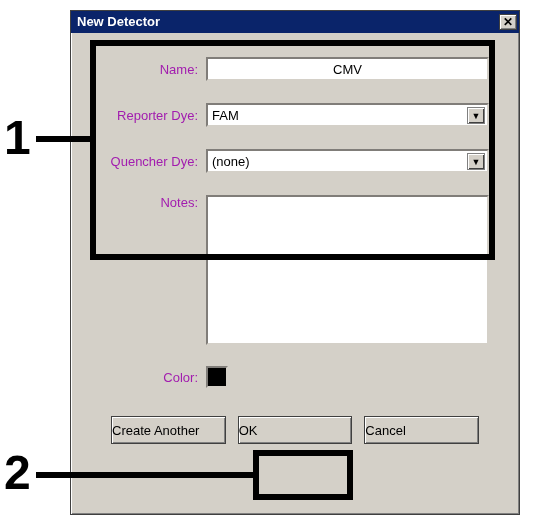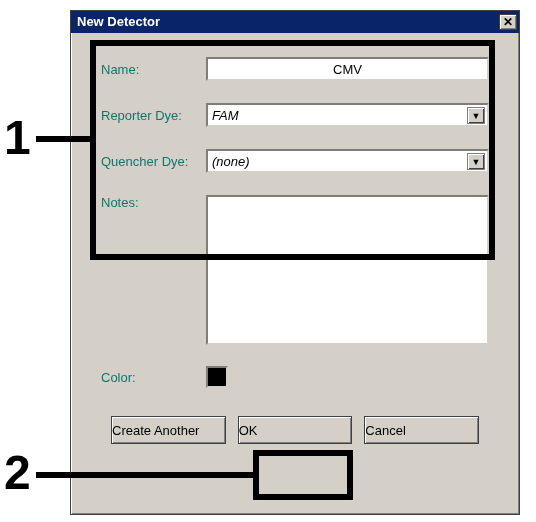--- a/index.html
+++ b/index.html
@@ -56,43 +56,42 @@
     position: relative;
   }
   .row {
     display: flex;
     align-items: center;
     margin-bottom: 22px;
   }
   .row.tall { align-items: flex-start; margin-bottom: 18px; }
   .lbl {
     width: 105px;
-    text-align: left;
+    text-align: right;
     padding-right: 8px;
-    color: #0f766e;
+    color: #a21caf;
   }
   .field {
     flex: 1;
   }
   .textinput, .select, .textarea {
     width: 100%;
     background: #fff;
     border: 2px inset #d4d0c8;
     font-family: inherit;
     font-size: 13px;
     padding: 2px 4px;
   }
   .textinput { height: 24px; text-align: center; }
   .select {
     height: 24px;
     position: relative;
     display: flex;
     align-items: center;
     padding-right: 20px;
-    font-style: italic;
   }
   .select .selval { flex: 1; }
   .select .arrow {
     position: absolute;
     right: 2px;
     top: 2px;
     width: 18px;
     height: 17px;
     background: #d4d0c8;
     border: 1px solid #808080;

